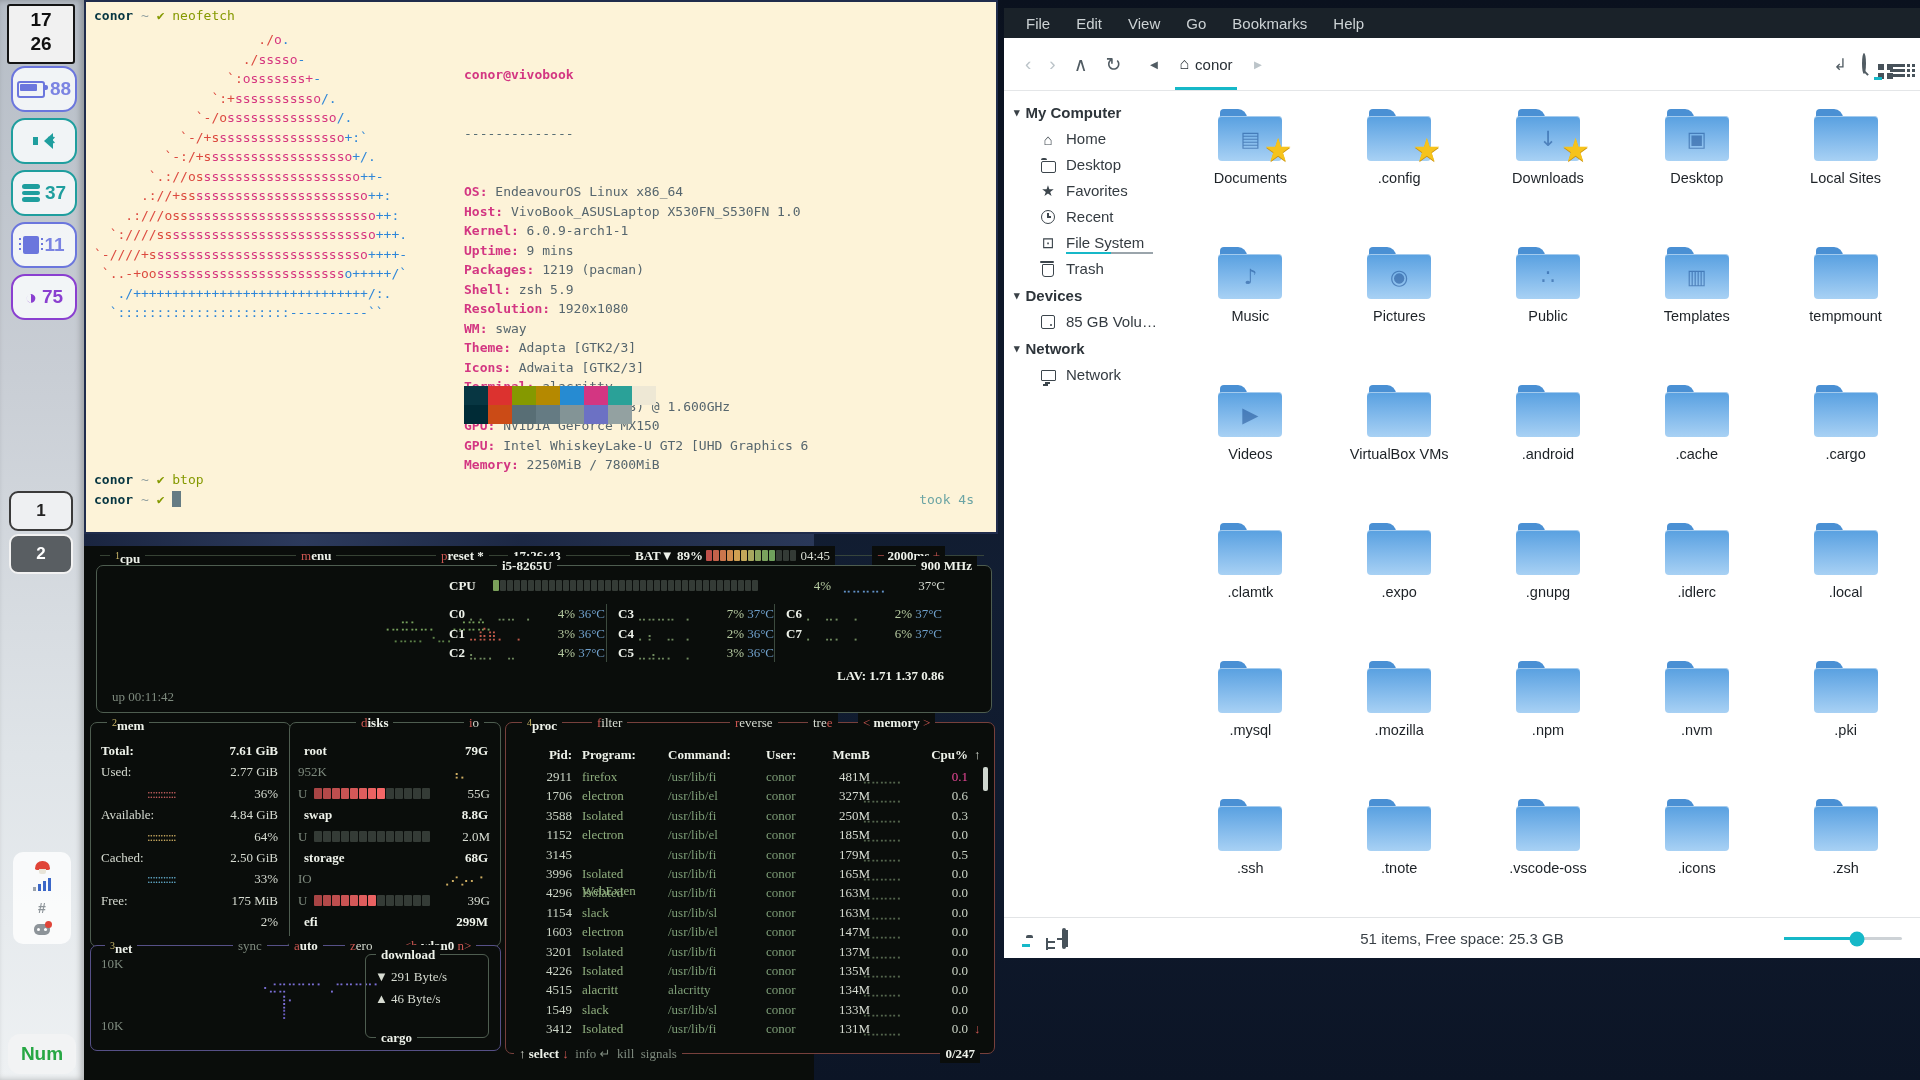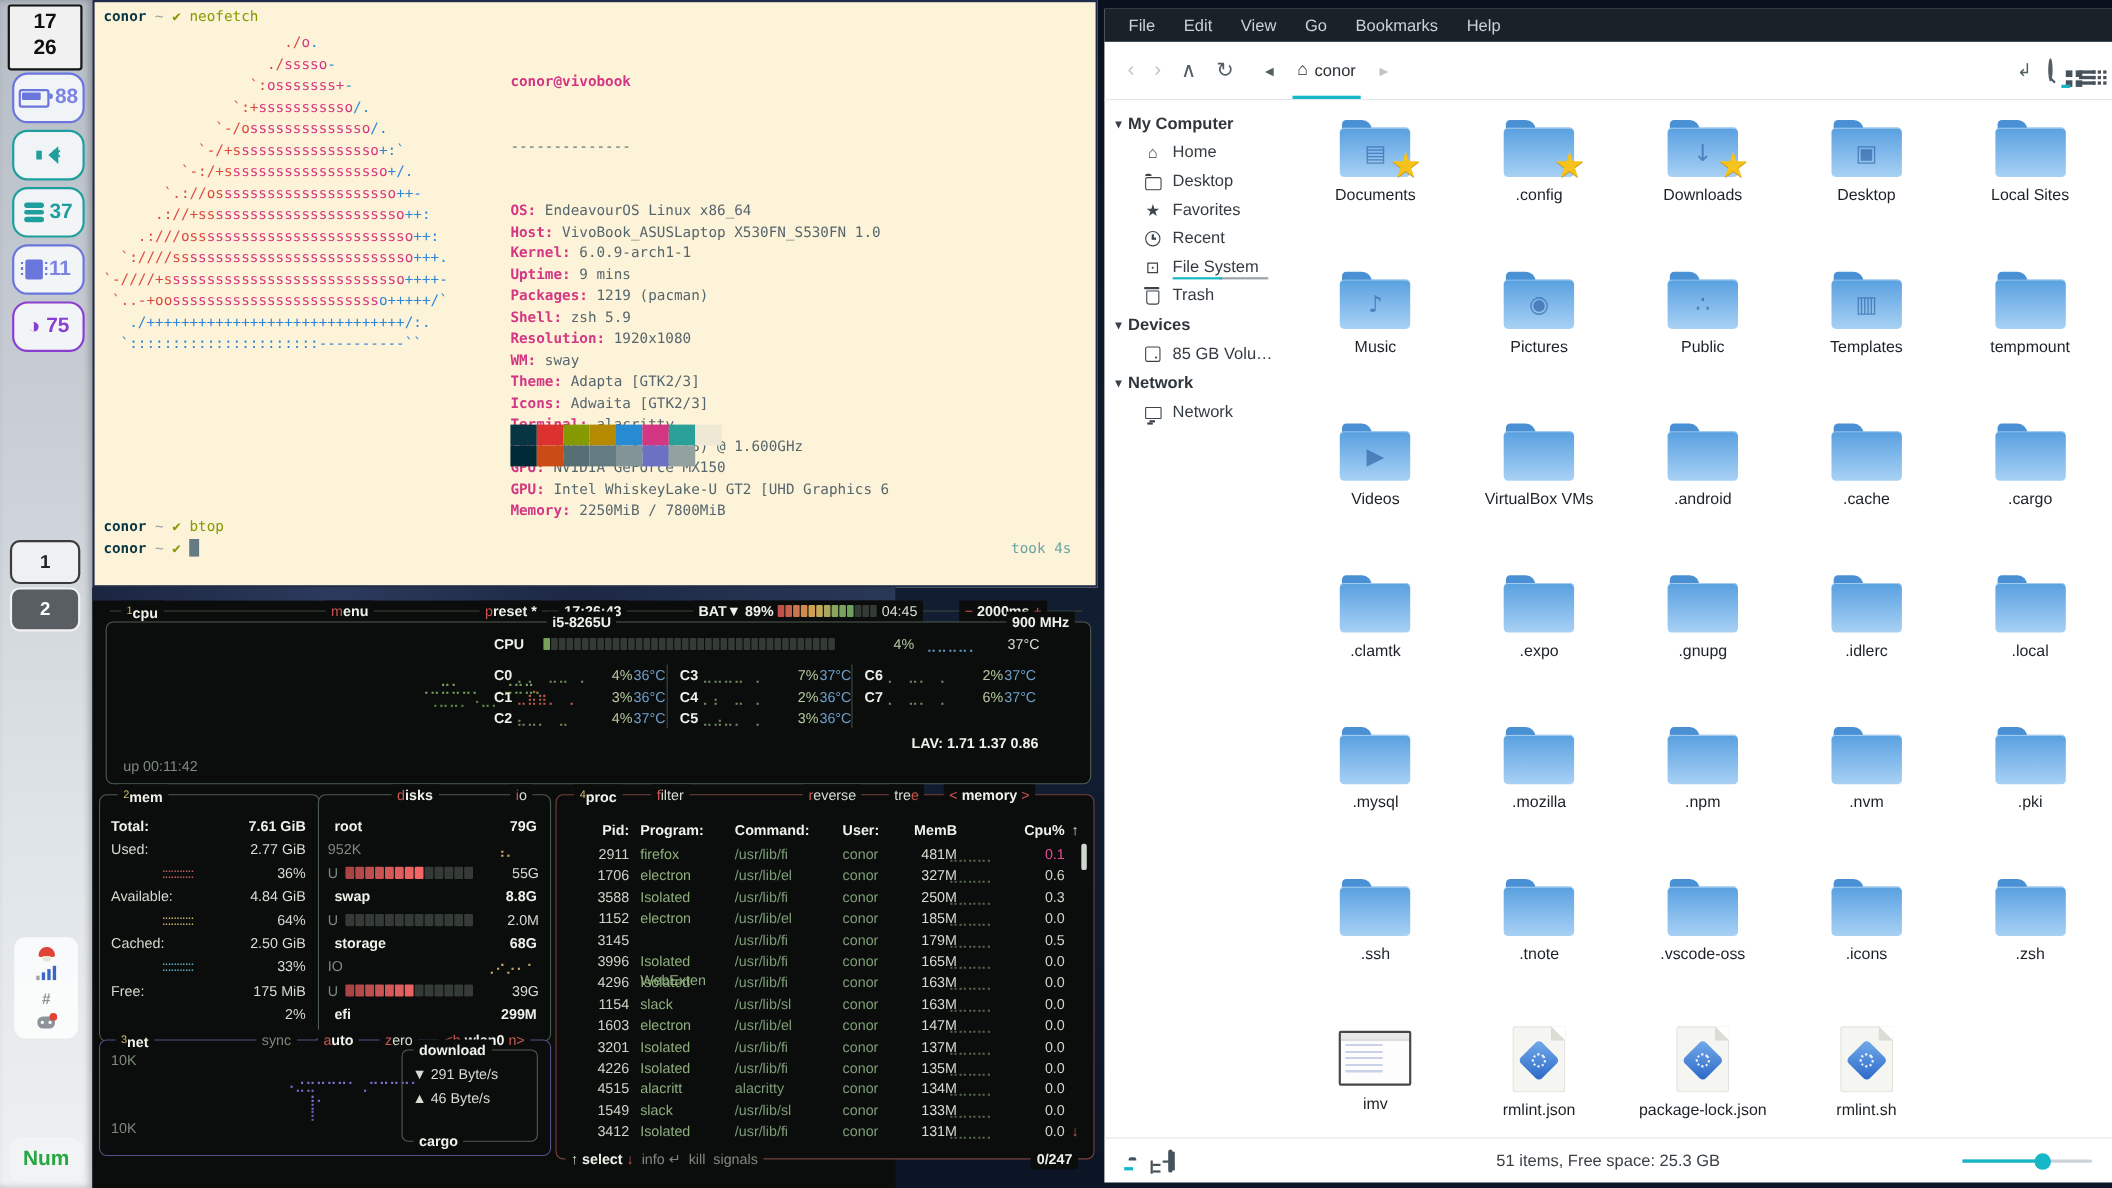--- a/index.html
+++ b/index.html
@@ -64,41 +64,41 @@
   .nf-lbl{color:#d33682;font-weight:bold}
   .nf-val{color:#56666e}
   #nf-pal{left:378px;top:384px}
   .prow{display:flex}
   .pb{width:24px;height:19px}
   #cursor{display:inline-block;width:9px;height:16px;background:#657b83;vertical-align:-3px}
   #took{right:22px;top:488px;color:#6ba4a4}
 
   
   #btop{left:84px;top:534px;width:730px;height:546px;background:#0a0d0b;box-sizing:border-box;
-        font-family:Liberation Sans, sans-serif;font-size:13px;line-height:19.5px;color:#cfd6c9}
+        font-family:Liberation Serif, serif;font-size:13px;line-height:19.5px;color:#cfd6c9}
   #btop-strip{left:0;top:0;width:100%;height:12px;
      background:linear-gradient(90deg,#18233a,#2a3click 55%,#18233a);
      background:linear-gradient(90deg,#1a2540 0%,#2c3a5c 30%,#1c2844 60%,#2a3858 100%)}
   .bbox{position:absolute;border:1px solid #4e5d50;border-radius:7px;background:#0a0d0b}
   .chip{position:absolute;top:-10px;background:#0a0d0b;padding:0 5px;white-space:pre}
   .chipb{position:absolute;bottom:-10px;background:#0a0d0b;padding:0 5px;white-space:pre}
   .hot{color:#cc5752}.sup{color:#cdb96a;font-size:10px;vertical-align:4px}
   .bwhite{color:#eef2ea;font-weight:bold}.wt{color:#d7dcd2}.gy{color:#7e8a7e}
   .grn{color:#8fae7e}.grn2{color:#7d9d77}.blu{color:#6f9fca}.pct{color:#b5c9a0}
   .meter i{display:inline-block;width:6px;height:11px;margin-right:1px;border-radius:1px;background:#343b36;vertical-align:-1px}
   .vline{position:absolute;width:1px;background:#3c4a3e}
   #hline{left:16px;top:21px;width:884px;height:1px;background:#41503f;opacity:.8}
   .dots{letter-spacing:-1px}
   .rgt{text-align:right}
   #proc-box{border-color:#77403c}
   #net-box{border-color:#565087}
   #dl-box{position:absolute;border:1px solid #4e5d50;border-radius:6px}
 
   
-  #fm{left:1004px;top:8px;width:916px;height:1067px;background:#fff;display:flex;flex-direction:column}
+  #fm{left:1004px;top:8px;width:916px;height:950px;background:#fff;display:flex;flex-direction:column}
   #fm-menubar{height:30px;background:#1a2229;display:flex;align-items:center;padding-left:10px;gap:2px}
   .mitem{color:#ccd2d4;font-size:15px;padding:0 12px}
   #fm-toolbar{height:52px;border-bottom:1px solid #e4e6e8;display:flex;align-items:center;padding:0 12px;position:relative}
   .tbi{color:#515c63;font-size:19px;padding:0 9px;display:flex;align-items:center;justify-content:center}
   .tbi.dis{color:#bcc4c9}
   #fm-tab{display:flex;align-items:center;gap:6px;padding:0 10px;height:100%;position:relative;color:#272e34;font-size:15px}
   #fm-tab::after{content:"";position:absolute;left:6px;right:6px;bottom:0;height:3px;background:#16b8c8}
   #tb-right{margin-left:auto;display:flex;align-items:center}
   .tb-search{width:10px;height:10px;border:2px solid #515c63;border-radius:50%;position:relative}
   .tb-search::after{content:"";position:absolute;width:6px;height:2px;background:#515c63;transform:rotate(45deg);right:-5px;bottom:-2px}

